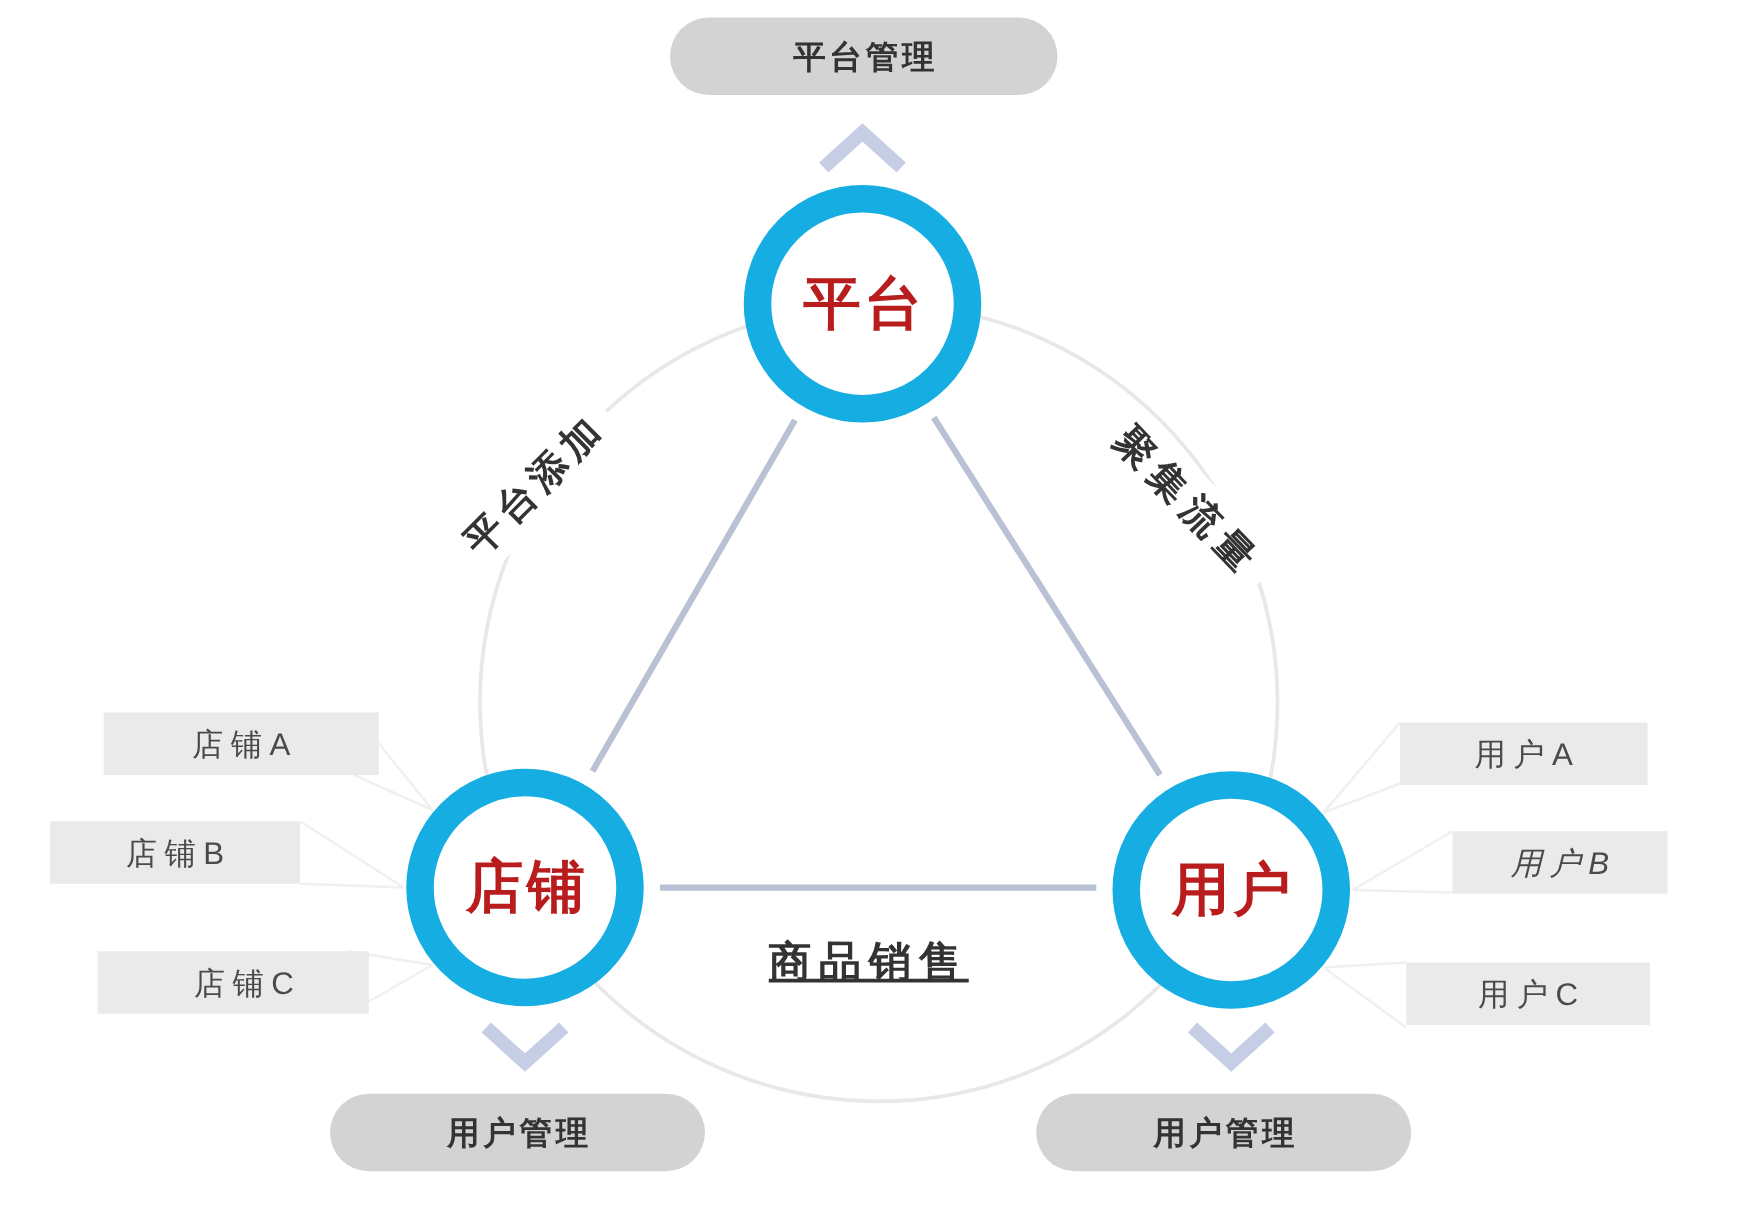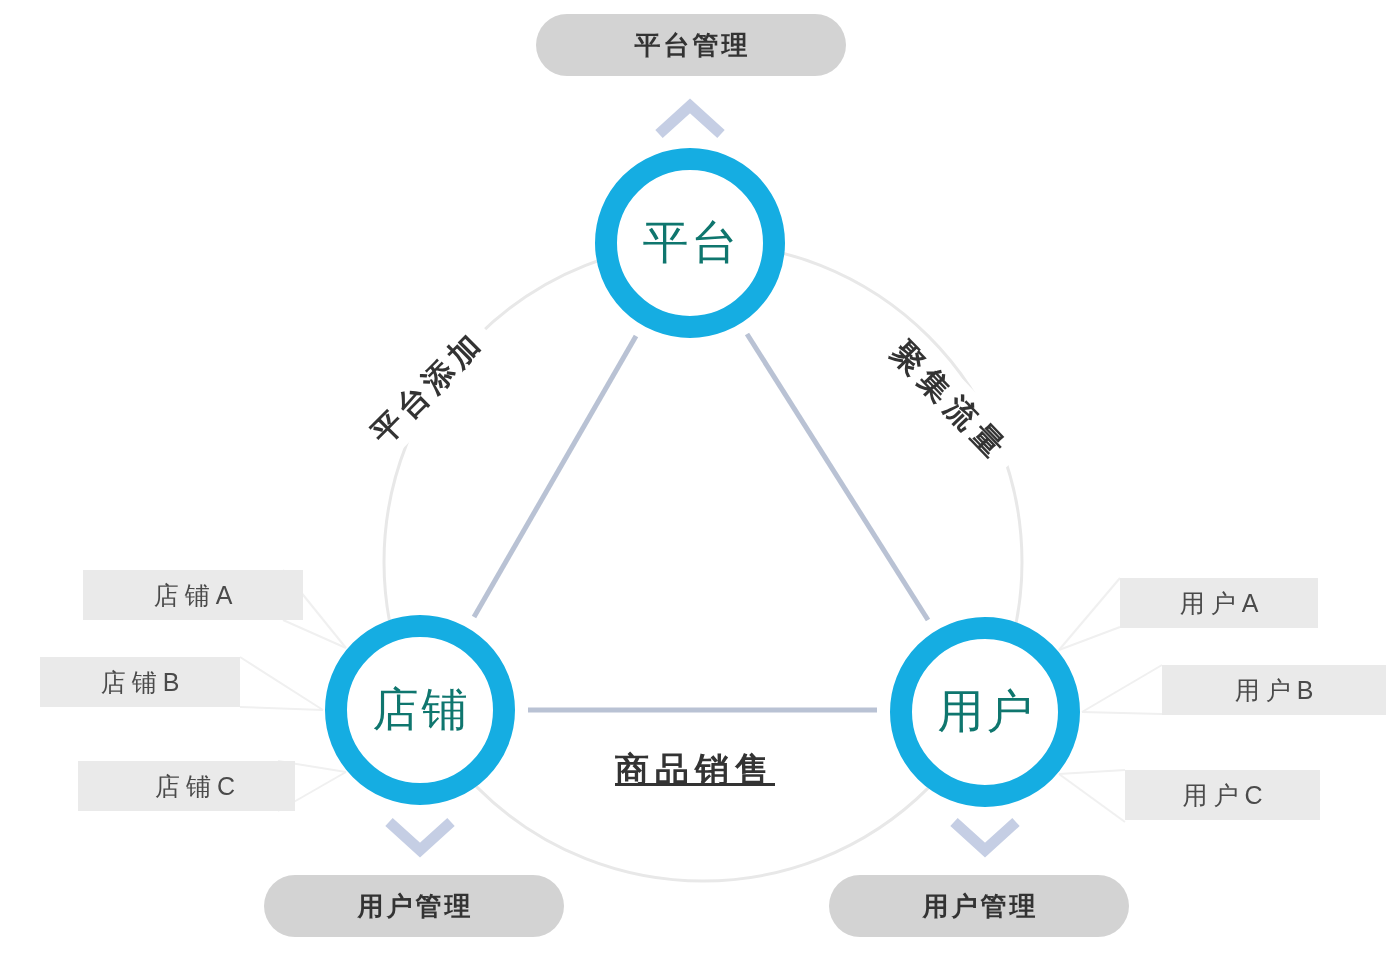--- a/index.html
+++ b/index.html
@@ -14,21 +14,21 @@
 
   
   .node{
     position:absolute;z-index:4;
     width:190px;height:190px;box-sizing:border-box;
     border:22px solid #15ade2;border-radius:50%;
     background:#ffffff;
     display:flex;align-items:center;justify-content:center;
   }
   .node span{
-    font-size:46px;font-weight:400;color:#0f766e;letter-spacing:3px;
+    font-size:46px;font-weight:700;color:#b91c1c;letter-spacing:3px;
     text-indent:3px;white-space:nowrap;
   }
   .node.platform{left:595px;top:148px;}
   .node.shop{left:325px;top:615px;}
   .node.user{left:890px;top:617px;}
 
   
   .pill{
     position:absolute;z-index:5;height:62px;border-radius:31px;
     background:#d3d3d3;color:#333333;
@@ -65,21 +65,21 @@
     position:absolute;z-index:5;height:50px;
     background:#eaeaea;color:#4a4a4a;
     display:flex;align-items:center;justify-content:center;
     font-size:25px;font-weight:400;letter-spacing:6px;text-indent:6px;
     white-space:nowrap;
   }
   .item.shop-a{left:83px;top:570px;width:220px;}
   .item.shop-b{left:40px;top:657px;width:200px;}
   .item.shop-c{left:78px;top:761px;width:200px;padding-left:17px;}
   .item.user-a{left:1120px;top:578px;width:198px;}
-  .item.user-b{left:1162px;top:665px;width:224px;}
+  .item.user-b{left:1162px;top:665px;width:172px;font-style:italic;}
   .item.user-c{left:1125px;top:770px;width:195px;}
 </style>
 </head>
 <body>
 
 <div class="canvas">
 
   <svg class="lines" width="1400" height="975" viewBox="0 0 1400 975">
 
     <g stroke="#f0f0f0" stroke-width="2">

